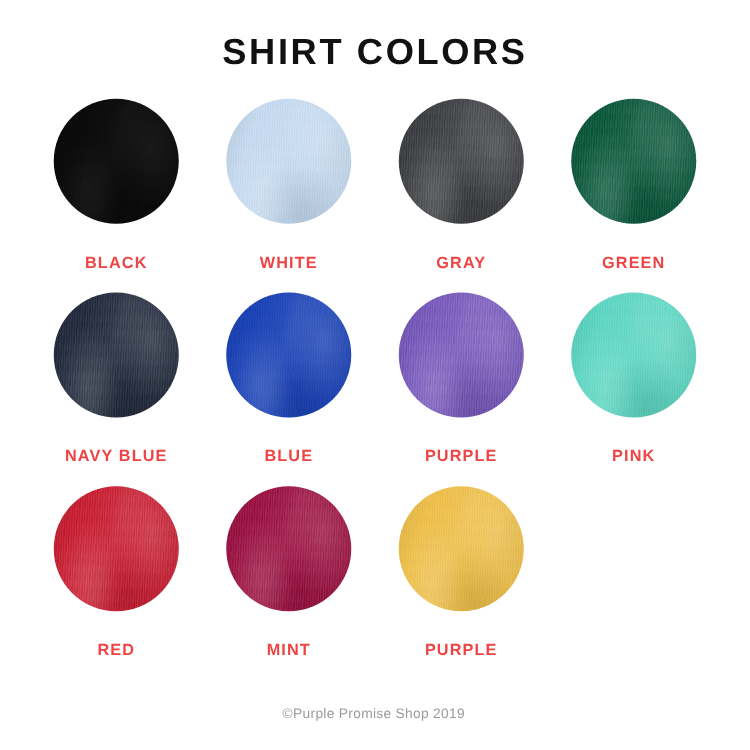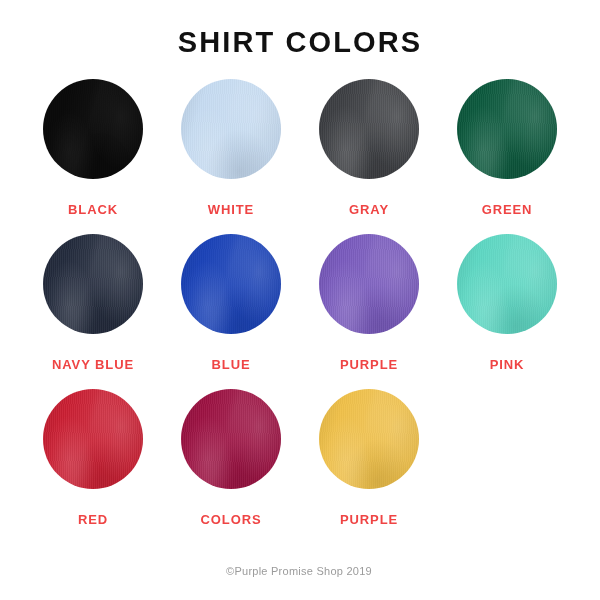--- a/index.html
+++ b/index.html
@@ -236,21 +236,21 @@
       </div>
       <div class="swatch-cell">
         <div class="swatch-circle-wrap">
           <div class="swatch-circle heather" style="background-color: rgb(158, 18, 67);">
             <div class="fold-a"></div>
             <div class="fold-b"></div>
             <div class="fold-c"></div>
             <div class="grain"></div>
           </div>
         </div>
-        <div class="swatch-label">COLORS</div>
+        <div class="swatch-label">MINT</div>
       </div>
       <div class="swatch-cell">
         <div class="swatch-circle-wrap">
           <div class="swatch-circle " style="background-color: rgb(240, 193, 75);">
             <div class="fold-a"></div>
             <div class="fold-b"></div>
             <div class="fold-c"></div>
             <div class="grain"></div>
           </div>
         </div>

